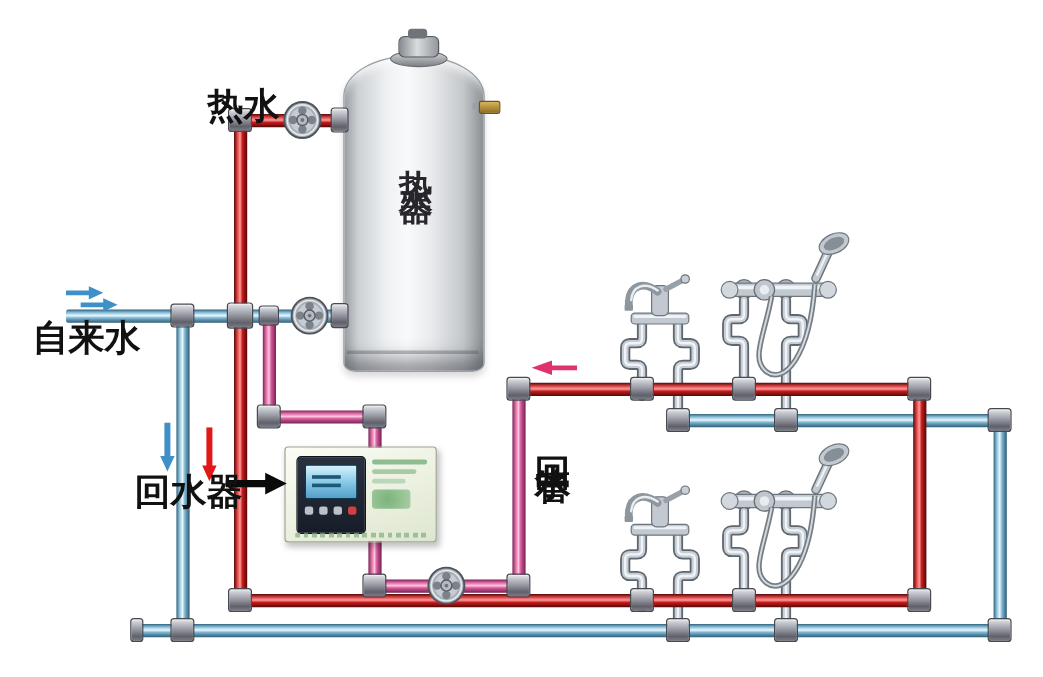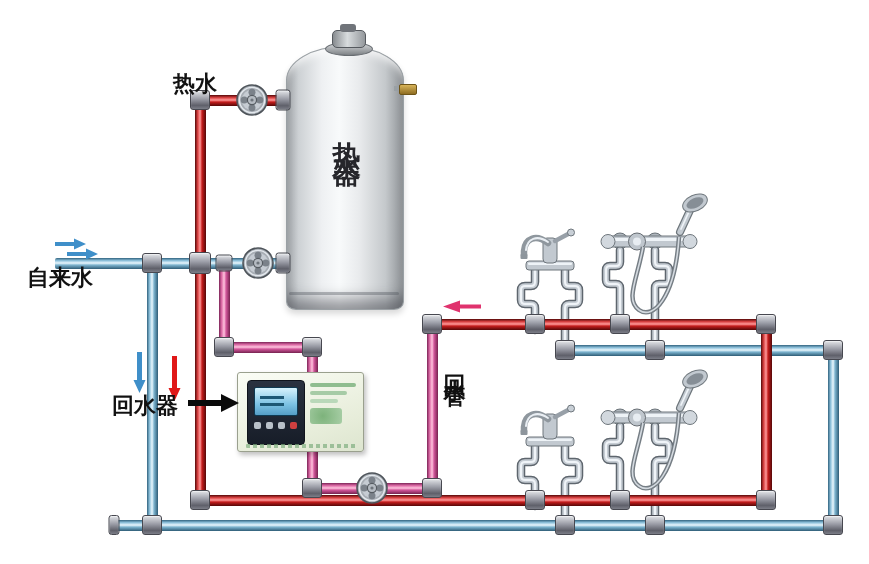--- a/index.html
+++ b/index.html
@@ -70,21 +70,21 @@
   .ctrl-brand{position:absolute;left:72px;top:10px;width:46px;}
   .ctrl-brand b{display:block;height:4px;margin:0 0 4px;background:#8fbd8f;border-radius:2px;}
   .ctrl-brand b:nth-child(2){width:80%;background:#a6cba6;}
   .ctrl-brand b:nth-child(3){width:60%;background:#b9d8b9;}
   .ctrl-brand::after{content:"";display:block;width:32px;height:16px;margin-top:5px;border-radius:3px;opacity:.85;
     background:radial-gradient(circle at 40% 50%,#6aa86a,#9cc89c);}
   .ctrl-footer{position:absolute;left:8px;bottom:3px;right:6px;height:4px;border-radius:1px;opacity:.7;
     background:repeating-linear-gradient(90deg,#7fae7f 0 4px,transparent 4px 7px);}
 
   
-  .lbl{position:absolute;z-index:7;font-weight:600;font-size:22px;line-height:1.25;color:var(--label-text,#111);}
+  .lbl{position:absolute;z-index:7;font-weight:600;font-size:30px;line-height:1.25;color:var(--label-text,#111);}
   .lbl-v{writing-mode:vertical-rl;letter-spacing:5px;}
   .lbl-heater{writing-mode:vertical-rl;font-size:28px;letter-spacing:9px;color:#26262b;z-index:2;}
 </style>
 </head>
 <body>
 
 <div class="stage">
 
   <svg width="0" height="0" style="position:absolute" aria-hidden="true">
     <defs>

